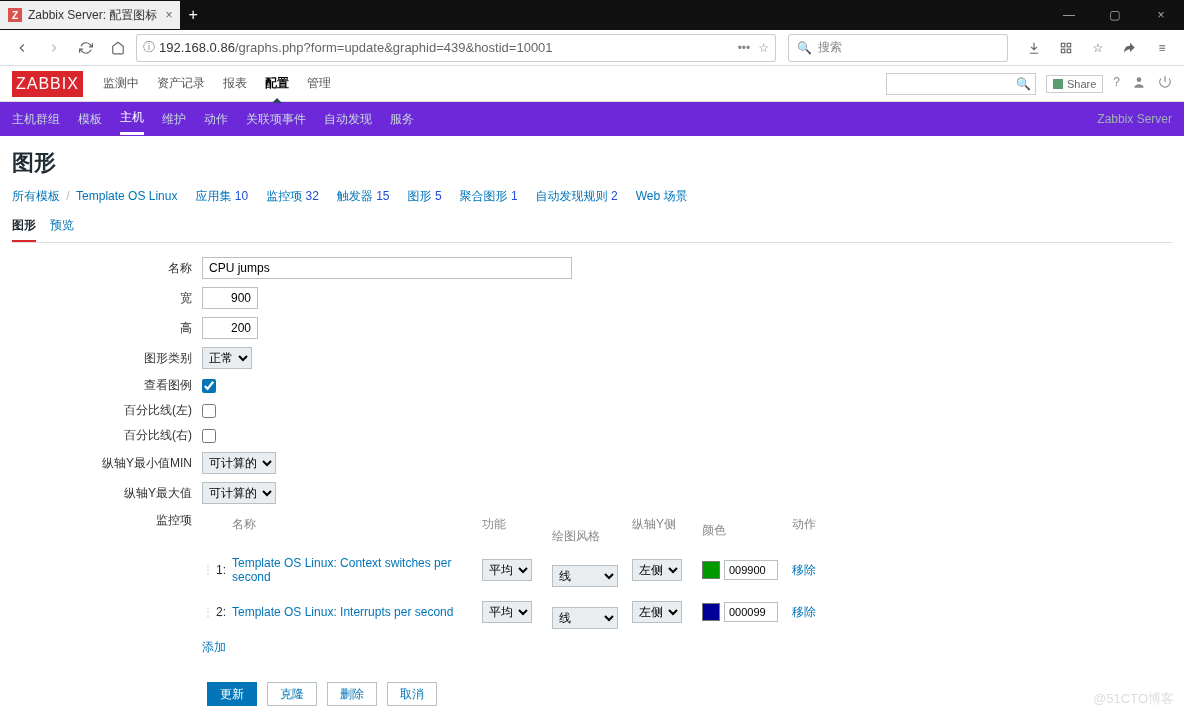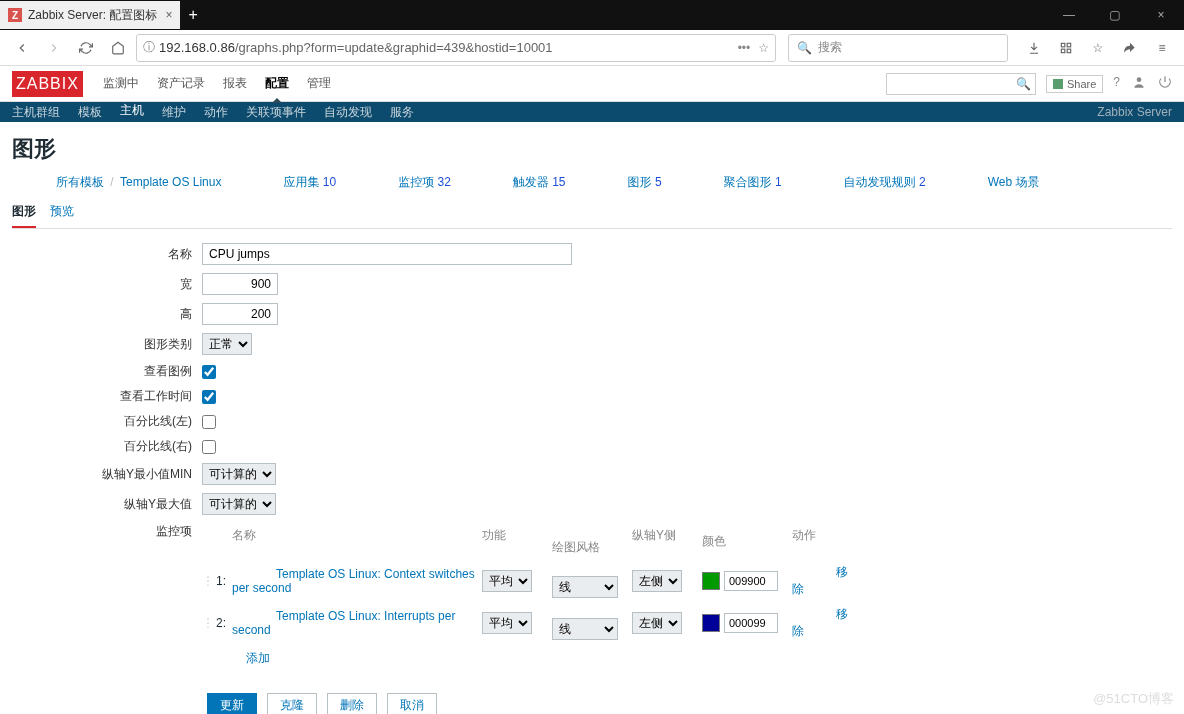--- a/index.html
+++ b/index.html
@@ -28,55 +28,55 @@
 .top-menu { display: flex; margin-left: 20px; gap: 18px; }
 .top-menu-item { color: #555; cursor: pointer; }
 .top-menu-item.active { color: #000; font-weight: bold; position: relative; }
 .top-menu-item.active::after { content:''; position:absolute; bottom:-11px; left:50%; transform:translateX(-50%); border:5px solid transparent; border-bottom-color:#2f4858; }
 .top-search { margin-left: auto; width: 150px; height: 22px; border: 1px solid #ccc; display: flex; align-items: center; padding: 0 4px; }
 .top-search .mg { margin-left: auto; color: #888; }
 .share { margin-left: 10px; display: flex; align-items: center; gap: 4px; color: #666; border: 1px solid #ccc; padding: 2px 6px; font-size: 11px; }
 .share-icon { width:10px; height:10px; background:#5a9e6f; display:inline-block; }
 .top-icons { display: flex; gap: 12px; margin-left: 10px; color: #888; }
 
-.sub-nav { background: #0c4a6e; height: 20px; display: flex; align-items: center; padding: 0 12px; }
+.sub-nav { background: #6d28d9; height: 34px; display: flex; align-items: center; padding: 0 12px; }
 .sub-nav-item { color: #c8d6dc; margin-right: 18px; cursor: pointer; padding: 6px 0; }
 .sub-nav-item.active { color: #fff; border-bottom: 3px solid #fff; }
 .sub-nav-right { margin-left: auto; color: #a0b0b8; }
 
 .content { padding: 12px; }
 .page-title { font-size: 22px; font-weight: bold; margin-bottom: 10px; }
 .breadcrumb { display: flex; gap: 4px; align-items: center; margin-bottom: 6px; flex-wrap: wrap; }
 .breadcrumb .link { color: #0275b8; }
 .breadcrumb .sep { color: #bbb; margin: 0 3px; }
 .breadcrumb .count { color: #1d4ed8; }
 .bc-item { margin-right: 14px; }
 .tabs { border-bottom: 1px solid #ddd; display: flex; gap: 14px; margin-bottom: 14px; }
 .tab-item { padding: 6px 0; color: #0275b8; cursor: pointer; }
 .tab-item.active { color: #1f2c33; font-weight: bold; border-bottom: 2px solid #d9262c; }
 
 .form { }
 .form-row { display: flex; align-items: center; margin-bottom: 8px; }
 .form-label { width: 190px; text-align: right; padding-right: 10px; color: #333; }
 .text-input { border: 1px solid #b7c0c5; height: 22px; padding: 0 6px; font-size: 12px; }
 .text-input.wide { width: 370px; }
-.text-input.num { width: 76px; text-align: right; }
+.text-input.num { width: 56px; text-align: right; }
 .select { border: 1px solid #b7c0c5; height: 22px; font-size: 12px; background: #eaedef; padding:0 2px;}
 .checkbox { width: 14px; height: 14px; accent-color: #0275b8; }
 .items-header { display: flex; color: #888; padding: 4px 0; }
 .items-row { display: flex; align-items: center; padding: 4px 0; }
 .col-drag { width: 14px; color: #ccc; }
 .col-idx { width: 16px; }
 .col-name { width: 250px; }
 .col-func { width: 70px; }
 .col-style { width: 80px; margin-top: 12px; }
 .col-side { width: 70px; }
 .col-color { width: 90px; display: flex; align-items: center; gap: 4px; }
 .col-act { width: 40px; }
-.link { color: #0275b8; cursor: pointer; margin-left: 44px; }
+.link { color: #0275b8; cursor: pointer; }
 .color-swatch { width: 18px; height: 18px; border: 1px solid #777; }
 .color-input { border: 1px solid #b7c0c5; height: 20px; width: 54px; padding: 0 4px; font-size: 11px; }
 
 .form-actions { margin-left: 195px; margin-top: 20px; display: flex; gap: 10px; }
 .btn { border: 1px solid #b7c0c5; height: 24px; padding: 0 12px; background: #fff; color: #0275b8; cursor: pointer; font-size: 12px; }
 .btn.primary { background: #0275b8; color: #fff; border-color: #0275b8; }
 
 .watermark { position: fixed; right: 10px; bottom: 6px; color: #ddd; font-size: 13px; }
 svg { width: 14px; height: 14px; }
 </style>
@@ -228,24 +228,20 @@
       <div class="form-row">
           <div class="form-label">高</div>
           <input class="text-input num" value="200" style="">
         </div>
       <div class="form-row">
           <div class="form-label">图形类别</div>
           <select class="select"><option>正常</option></select>
         </div>
       <div class="form-row">
           <div class="form-label">查看图例</div>
-          <input type="checkbox" class="checkbox" checked="" style="">
-        </div>
-      <div class="form-row">
-          <div class="form-label">查看工作时间</div>
           <input type="checkbox" class="checkbox" checked="" style="">
         </div>
       <div class="form-row">
           <div class="form-label">百分比线(左)</div>
           <input type="checkbox" class="checkbox" style="">
         </div>
       <div class="form-row">
           <div class="form-label">百分比线(右)</div>
           <input type="checkbox" class="checkbox" style="">
         </div>

